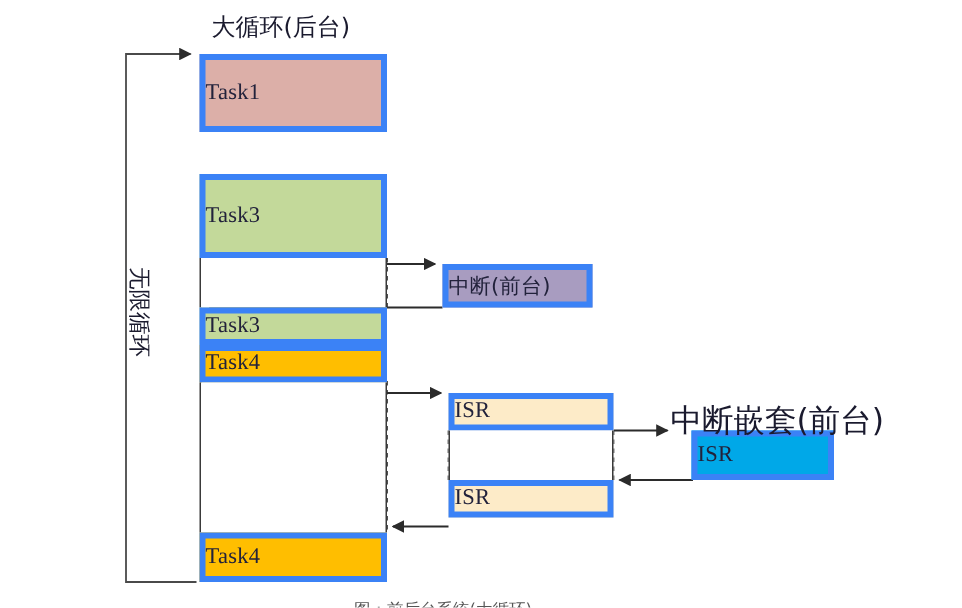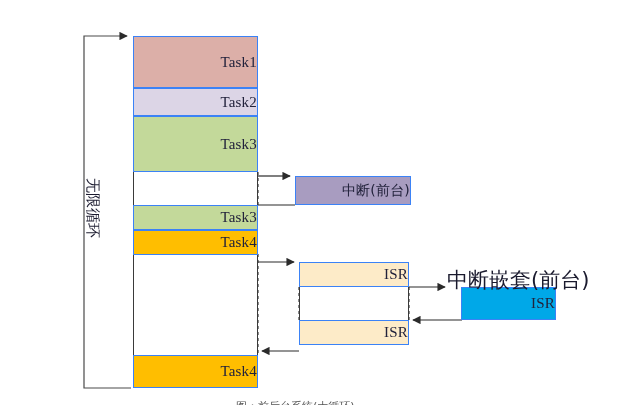--- a/index.html
+++ b/index.html
@@ -17,24 +17,24 @@
   }
   #canvas {
     position: absolute;
     left: 0; top: 0;
     width: 641px;
     height: 405px;
   }
   .box {
     position: absolute;
     box-sizing: border-box;
-    border: 1px solid #3b82f6;
+    border: 4px solid #3b82f6;
     display: flex;
     align-items: center;
-    justify-content: flex-end;
+    justify-content: flex-start;
     font-size: 15px;
     letter-spacing: 0.2px;
     color: #22223b;
     white-space: nowrap;
   }
   .plainbox {
     position: absolute;
     box-sizing: border-box;
     border: 1px solid #3a3a3a;
     background: #ffffff;
@@ -107,23 +107,20 @@
     <g stroke="#2b2b2b" stroke-width="1.2" fill="none">
       <line x1="462" y1="320" x2="413" y2="320" marker-end="url(#arrow)"></line>
       <line x1="299" y1="351" x2="262" y2="351" marker-end="url(#arrow)"></line>
     </g>
   </svg>
 
   <div class="box" style="left:133px; top:36px; width:125px; height:52px; background:#DCAFA8;">
     <span>Task1</span>
   </div>
 
-  <div class="box" style="left:133px; top:88px; width:125px; height:28px; background:#DCD5E6;">
-    <span>Task2</span>
-  </div>
 
   <div class="box" style="left:133px; top:116px; width:125px; height:56px; background:#C3D99A;">
     <span>Task3</span>
   </div>
 
   <div class="plainbox" style="left:133px; top:172px; width:125px; height:33px; border-top:none; border-bottom:none;"></div>
 
   <div class="box" style="left:133px; top:205px; width:125px; height:25px; background:#C3D99A;">
     <span>Task3</span>
   </div>
@@ -131,38 +128,39 @@
   <div class="box" style="left:133px; top:230px; width:125px; height:25px; background:#FFBE00;">
     <span>Task4</span>
   </div>
 
   <div class="plainbox" style="left:133px; top:255px; width:125px; height:100px; border-top:none; border-bottom:none;"></div>
 
   <div class="box" style="left:133px; top:355px; width:125px; height:33px; background:#FFBE00;">
     <span>Task4</span>
   </div>
 
-  <div class="box cjk" style="left:295px; top:176px; width:116px; height:29px; background:#A89CC0; font-size:14px;">
+  <div class="box cjk" style="left:295px; top:176px; width:100px; height:29px; background:#A89CC0; font-size:14px;">
     <span>中断(前台)</span>
   </div>
 
   <div class="box" style="left:299px; top:262px; width:110px; height:25px; background:#FDEBC8;">
     <span>ISR</span>
   </div>
 
   <div class="plainbox" style="left:299px; top:287px; width:110px; height:33px; border-top:none; border-bottom:none;"></div>
 
   <div class="box" style="left:299px; top:320px; width:110px; height:25px; background:#FDEBC8;">
     <span>ISR</span>
   </div>
 
   <div class="box" style="left:461px; top:287px; width:95px; height:33px; background:#00A8E8;">
     <span>ISR</span>
   </div>
 
+  <div class="label cjk" style="left:141px; top:8px; font-size:16px;">大循环(后台)</div>
 
   <div class="label cjk" style="left:447px; top:266px; font-size:21px;">中断嵌套(前台)</div>
 
   <div class="vlabel cjk" style="left:102px; top:178px; font-size:15px;">无限循环</div>
 
   <div class="caption cjk" style="left:236px; top:399px; width:260px; height:6px;">图：前后台系统(大循环)</div>
 
 </div>
 
 </body></html>

